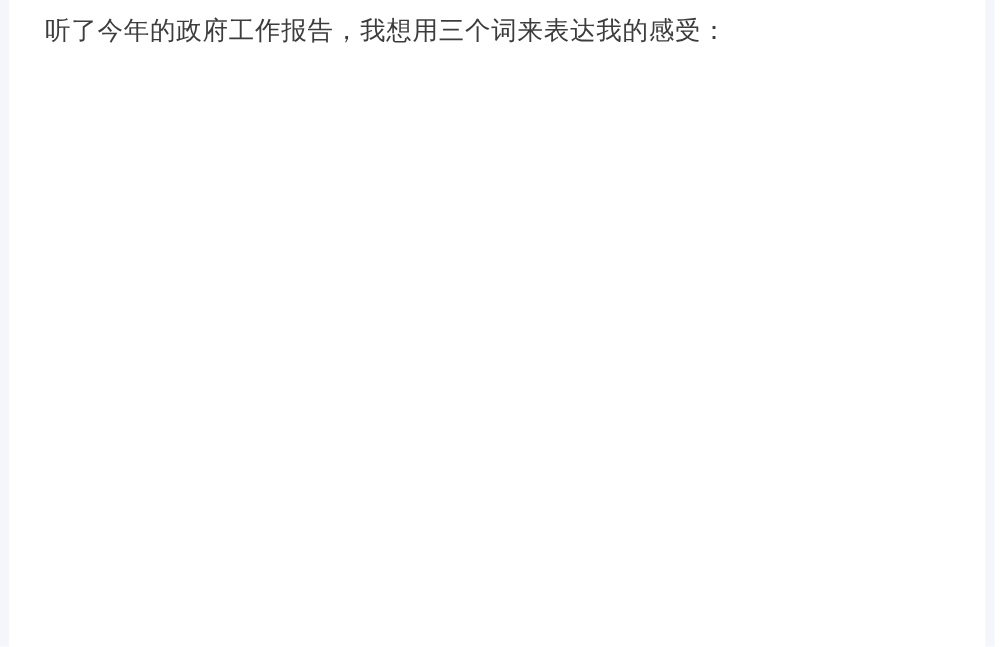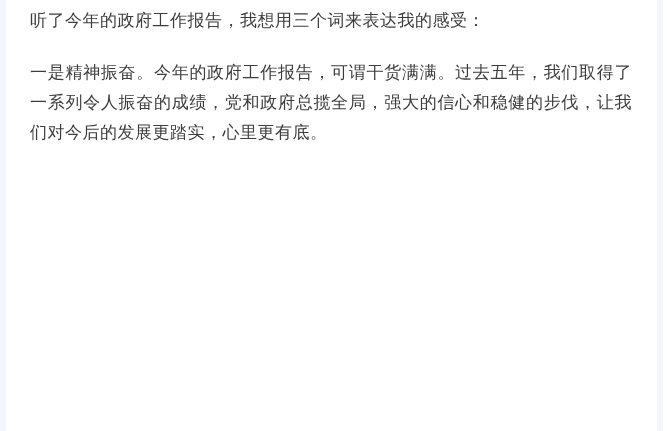--- a/index.html
+++ b/index.html
@@ -49,15 +49,14 @@
 </style>
 </head>
 <body>
 
 <div class="page">
   <div class="edge-stripe left"></div>
   <div class="edge-stripe right"></div>
 
   <div class="article">
     <p>听了今年的政府工作报告，我想用三个词来表达我的感受：</p>
-    <p>一是精神振奋。今年的政府工作报告，可谓干货满满。过去五年，我们取得了一系列令人振奋的成绩，党和政府总揽全局，强大的信心和稳健的步伐，让我们对今后的发展更踏实，心里更有底。</p>
   </div>
 </div>
 
 </body></html>

